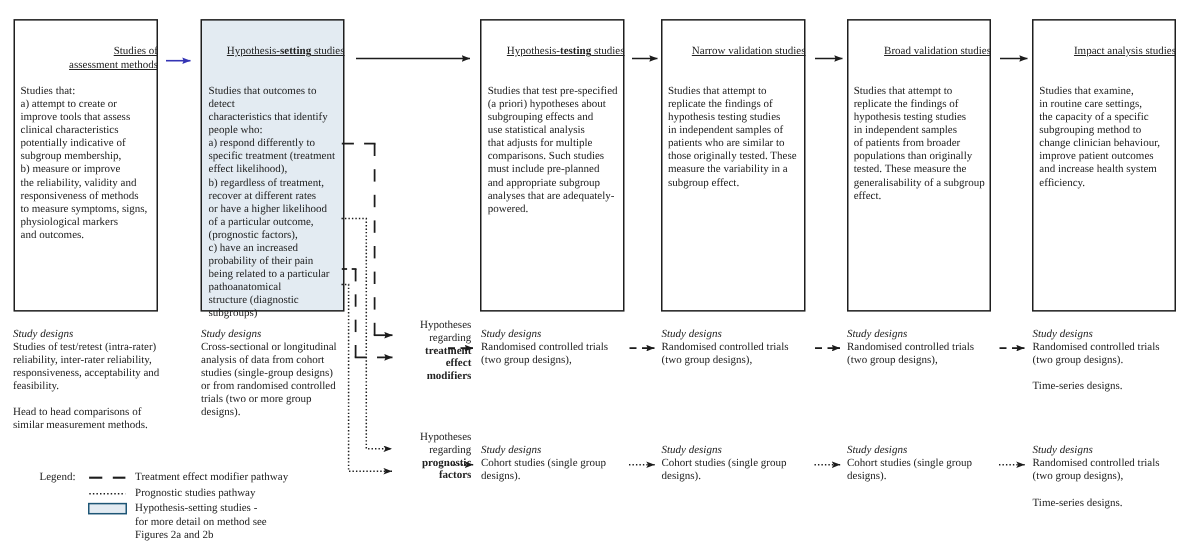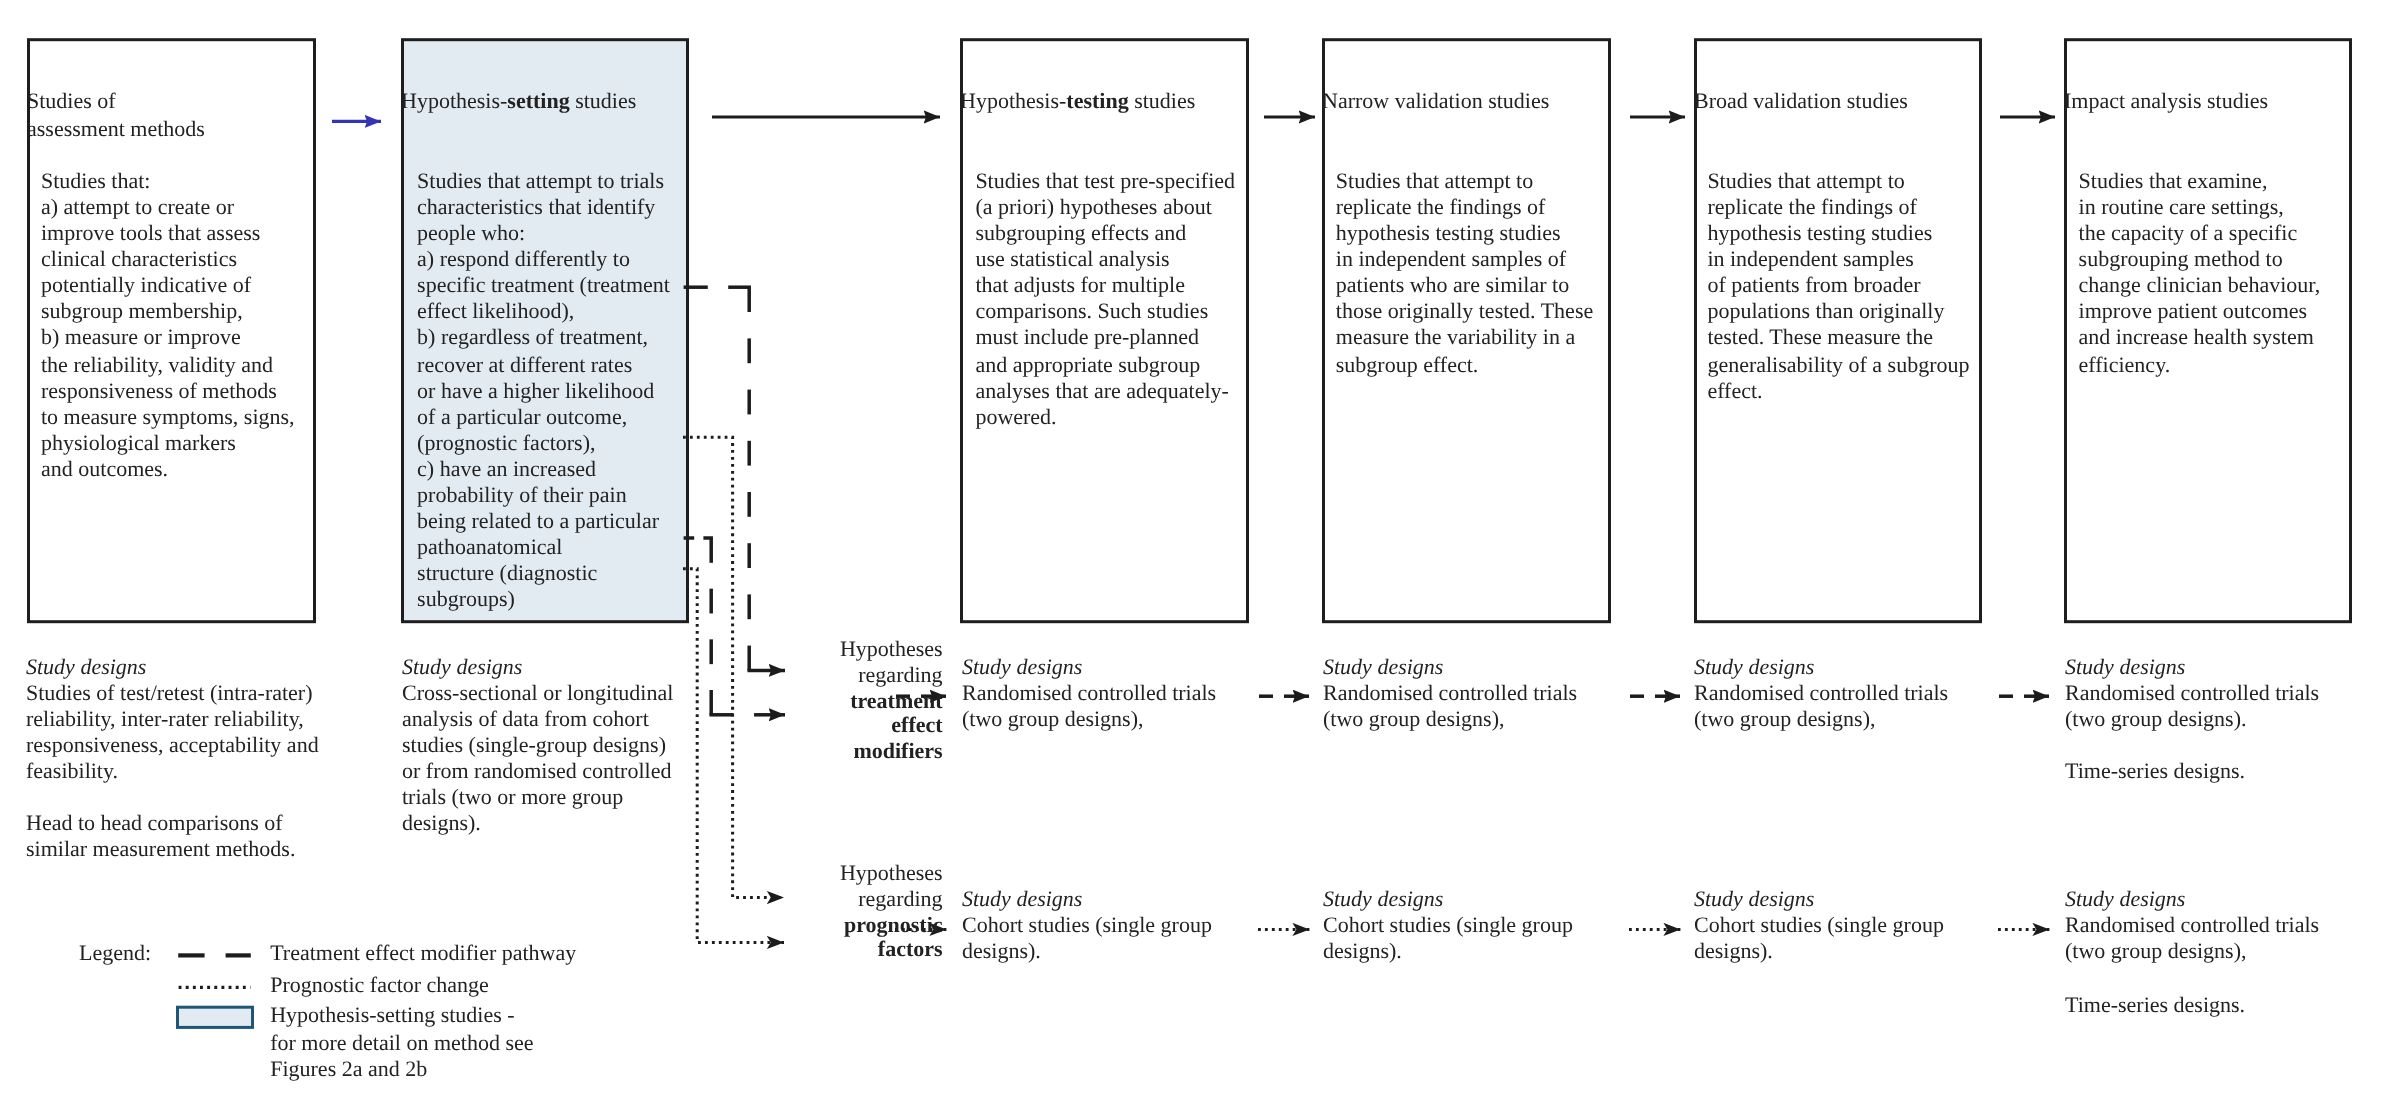--- a/index.html
+++ b/index.html
@@ -8,21 +8,21 @@
     width:1200px; height:554px; overflow:hidden;
     font-family:"Liberation Serif", serif;
     color:#222222;
     -webkit-font-smoothing:antialiased;
     text-rendering:geometricPrecision;
   }
   #stage { position:relative; width:1200px; height:554px; background:#fff; }
   .box { position:absolute; }
   
   .box .title { position:absolute; left:0px; right:0px; top:25.3px;
-    text-align:left; font-size:11px; line-height:14px; }
+    text-align:right; font-size:11px; line-height:14px;text-decoration:underline; }
   .box .body { position:absolute; left:6px; right:2px; top:66.4px; font-size:11px; line-height:13.01px; }
   .sd { position:absolute; font-size:11px; line-height:13.02px; }
   .sd .sdlabel { font-style:italic; }
   .sd .para.gap { margin-top:13.4px; }
   .hyp { position:absolute; font-size:11px; line-height:12.8px; text-align:right; }
   .hyp .b { font-weight:bold; }
   svg.lines { position:absolute; left:0; top:0; width:1200px; height:554px; overflow:visible; }
   .legend { position:absolute; left:0; top:0; width:1200px; height:554px; font-size:11px; line-height:13px; }
   .legend .legend-title { position:absolute; white-space:nowrap; }
   .legend svg.legend-keys { position:absolute; left:0; top:0; width:1200px; height:554px; overflow:visible; }
@@ -123,21 +123,21 @@
         <div>to measure symptoms, signs,</div>
         <div>physiological markers</div>
         <div>and outcomes.</div>
       </div>
   </div>
   <div class="box tinted" style="left:200.5px;top:19px;width:144.0px;height:291px;">
     <div class="title">
         <div><span>Hypothesis-</span><b>setting</b><span> studies</span></div>
       </div>
     <div class="body" style="left:8.05px;">
-        <div>Studies that attempt to trials</div>
+        <div>Studies that outcomes to detect</div>
         <div>characteristics that identify</div>
         <div>people who:</div>
         <div>a) respond differently to</div>
         <div>specific treatment (treatment</div>
         <div>effect likelihood),</div>
         <div>b) regardless of treatment,</div>
         <div>recover at different rates</div>
         <div>or have a higher likelihood</div>
         <div>of a particular outcome,</div>
         <div>(prognostic factors),</div>
@@ -314,21 +314,21 @@
   <div class="legend">
     <div class="legend-title" style="left:39.5px;top:470.5px;">Legend:</div>
     <svg class="legend-keys">
       <line x1="89.1" y1="477.7" x2="102.3" y2="477.7" stroke="#1c1c1c" stroke-width="2.1"></line>
       <line x1="112.8" y1="477.7" x2="125.4" y2="477.7" stroke="#1c1c1c" stroke-width="2.1"></line>
       <line x1="89.3" y1="493.7" x2="125.2" y2="493.7" stroke="#1c1c1c" stroke-width="1.6" stroke-dasharray="1.45 2.12"></line>
       <rect x="88.75" y="503.6" width="37.5" height="10.1" fill="#e3ebf2" stroke="#1e5676" stroke-width="1.5"></rect>
     </svg>
     <div class="legend-labels">
       <div class="ll" style="left:135.1px;top:470.5px;">Treatment effect modifier pathway</div>
-      <div class="ll" style="left:135.1px;top:486.8px;">Prognostic factor change</div>
+      <div class="ll" style="left:135.1px;top:486.8px;">Prognostic studies pathway</div>
       <div class="ll" style="left:135.1px;top:502.4px;line-height:13.25px;">
         <div>Hypothesis-setting studies -</div>
         <div>for more detail on method see</div>
         <div>Figures 2a and 2b</div>
       </div>
     </div>
   </div>
 </div>
 
 </body></html>

